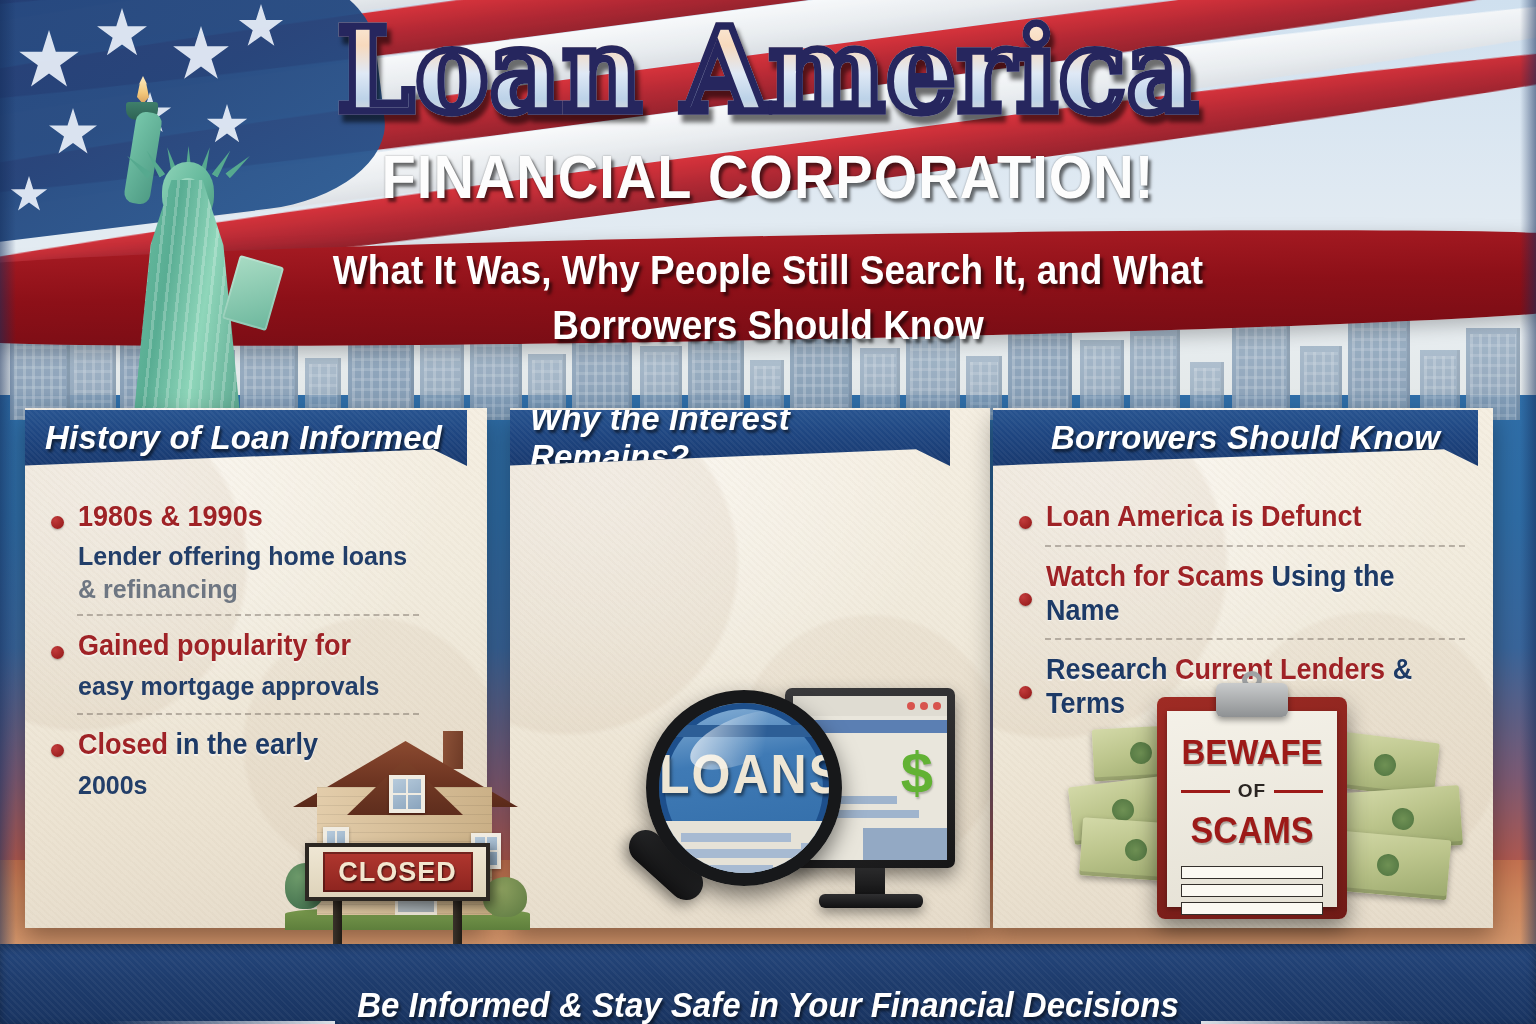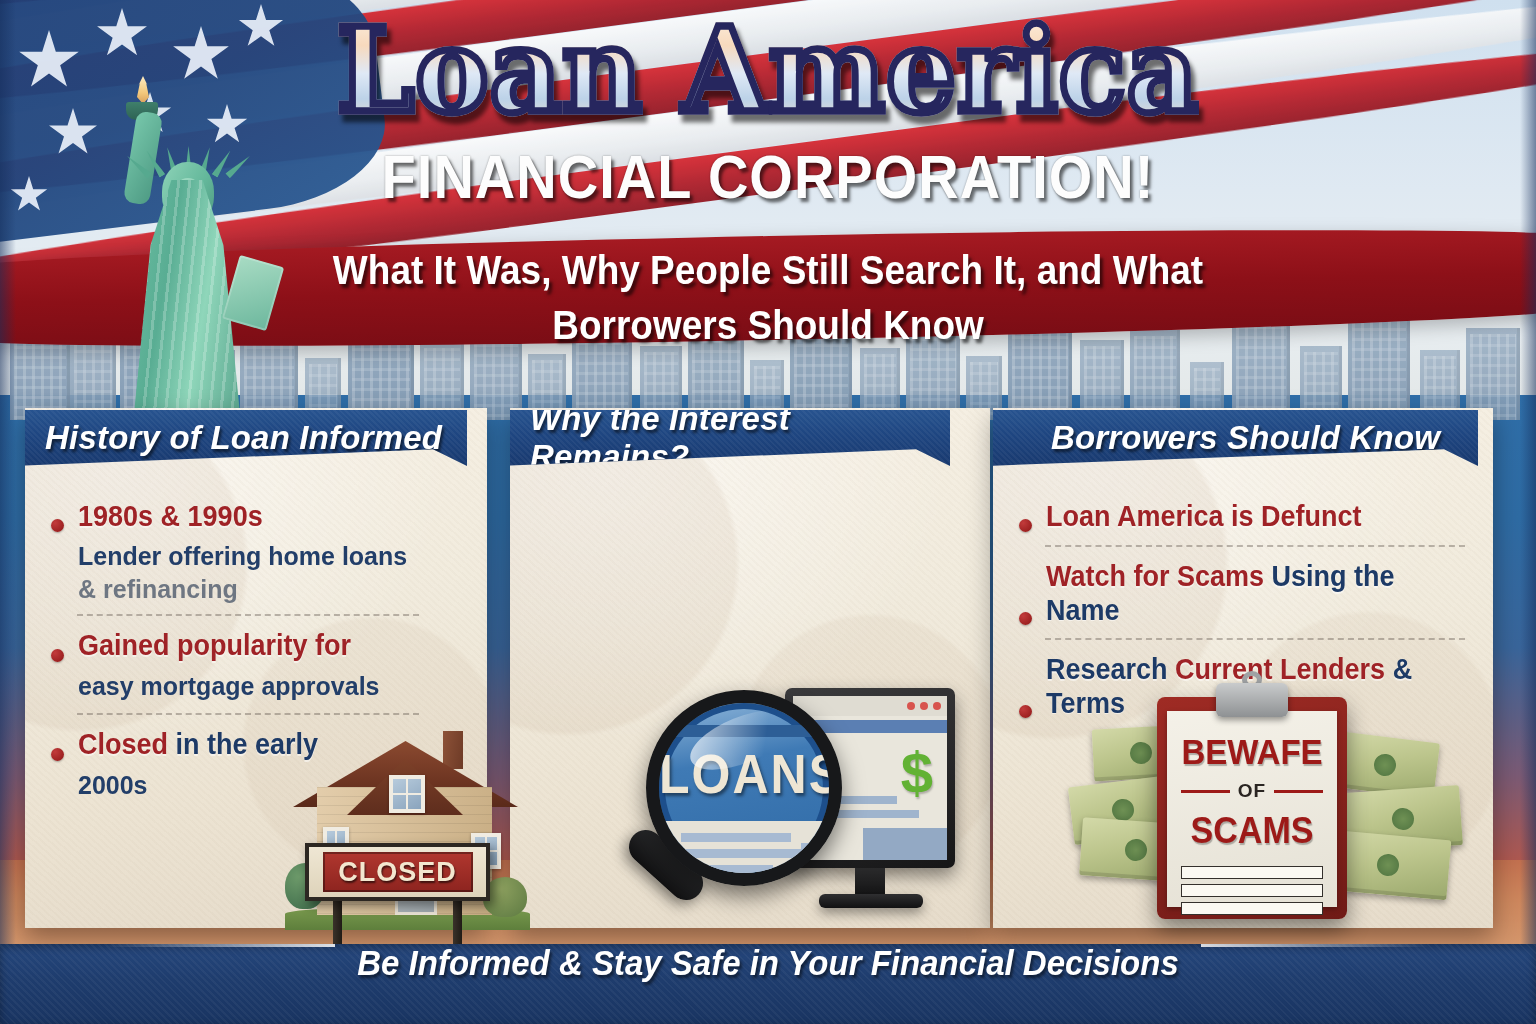--- a/index.html
+++ b/index.html
@@ -212,21 +212,21 @@
   .ribbon-title {
     position:relative;
     font-family:"Liberation Sans", sans-serif;
     font-weight:bold; font-style:italic;
     font-size:33px; color:#ffffff;
     text-shadow:2px 3px 3px rgba(0,0,0,.55);
     letter-spacing:.2px;
   }
 
   .panel-body { position:absolute; left:0; top:70px; width:100%; padding:22px 22px 0 26px; z-index:2; }
-  .bullet-row { display:flex; align-items:flex-end; }
+  .bullet-row { display:flex; align-items:center; }
   .dot {
     flex:0 0 auto;
     width:13px; height:13px; border-radius:50%;
     background:radial-gradient(circle at 32% 30%,#c23b3b,#8e1616);
     margin-top:13px; margin-right:14px;
     box-shadow:0 1px 2px rgba(0,0,0,.3);
   }
   .btext {
     font-family:"Liberation Sans", sans-serif;
     font-weight:bold;
@@ -456,21 +456,21 @@
     text-shadow:1px 2px 1px rgba(0,0,0,.28);
     transform:scaleY(1.08);
   }
   .bew-lines { margin:16px 14px 0 14px; }
   .bew-line { height:13px; border:1.5px solid #34302c; margin-bottom:5px; background:#fbf9f2; }
 
   
   .footer {
     position:absolute; left:0; top:944px; width:1536px; height:80px;
     background:linear-gradient(180deg,#25477d 0%,#1e3c6d 45%,#193461 100%);
-    display:flex; align-items:flex-start; justify-content:center; gap:22px;
+    display:flex; align-items:flex-end; justify-content:center; gap:22px;
     box-shadow:inset 0 3px 10px rgba(0,0,0,.35);
   }
   .footer::before{
     content:""; position:absolute; inset:0;
     background-image:repeating-linear-gradient(45deg, rgba(255,255,255,.04) 0 2px, transparent 2px 5px);
   }
   .f-rule { position:relative; width:230px; height:3px;
     background:linear-gradient(90deg, rgba(255,255,255,0), rgba(255,255,255,.85)); }
   .f-rule.right { background:linear-gradient(90deg, rgba(255,255,255,.85), rgba(255,255,255,0)); }
   .footer-text {

